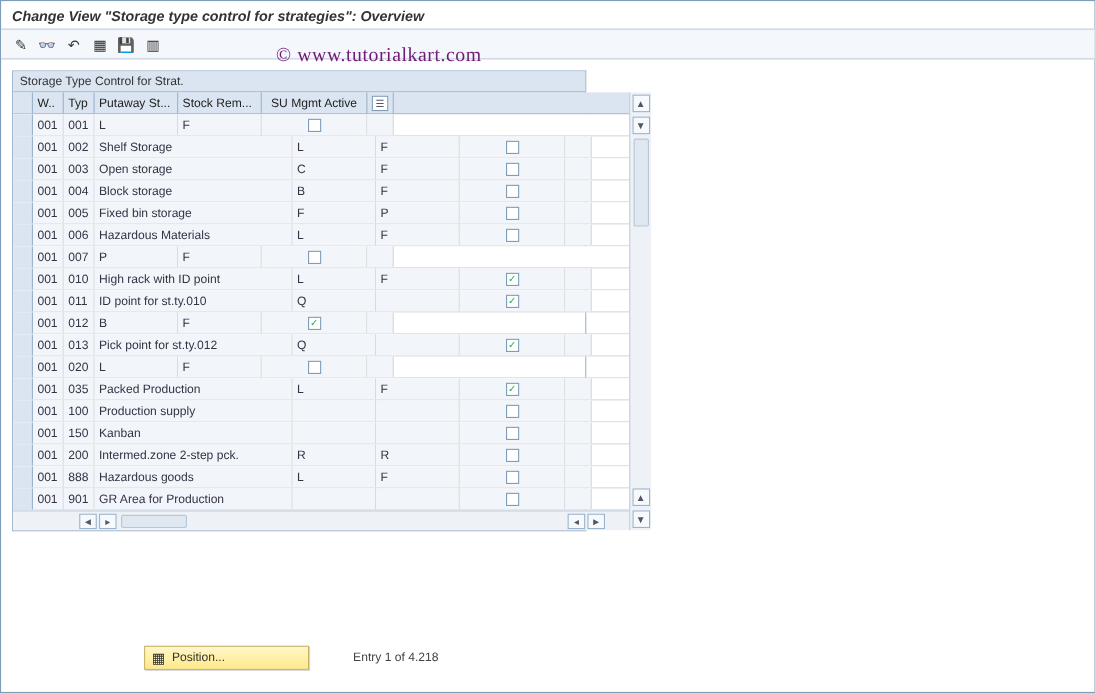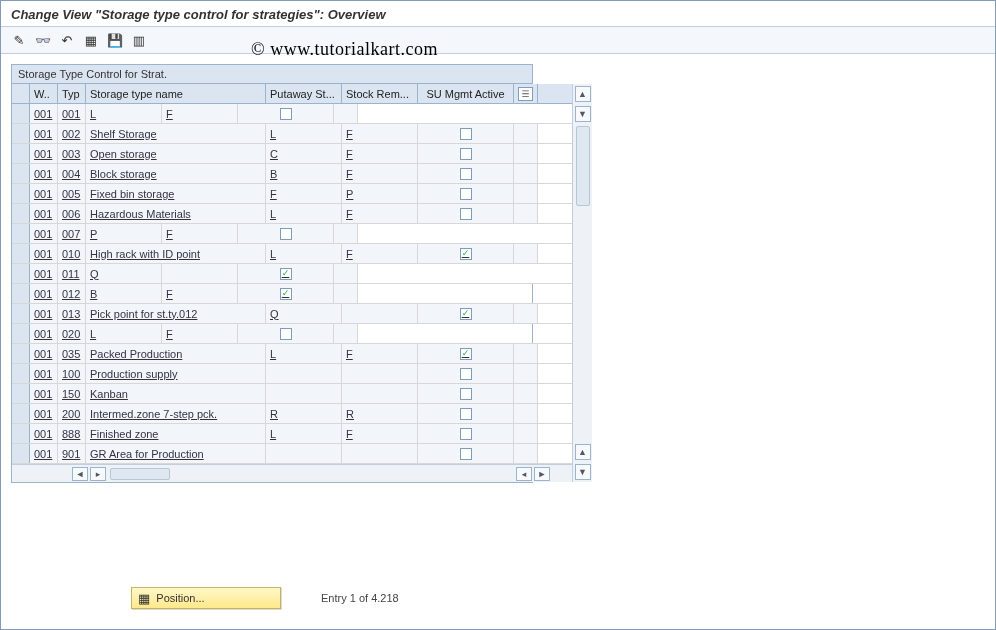--- a/index.html
+++ b/index.html
@@ -39,21 +39,21 @@
     width: 20px; height: 20px;
     display: flex; align-items: center; justify-content: center;
     border: 1px solid transparent;
     border-radius: 2px;
     cursor: pointer;
   }
   .watermark {
     position: absolute;
     top: 38px; left: 250px;
     font-size: 18px;
-    color: #000000;
+    color: #701a75;
     font-family: Georgia, serif;
     letter-spacing: .5px;
     pointer-events: none;
     z-index: 50;
   }
   .content-area {
     padding: 10px;
   }
   .grid-frame {
     border: 1px solid #9cb3cc;
@@ -88,21 +88,20 @@
   .col-typ  { flex: 0 0 28px; }
   .col-name { flex: 0 0 180px; }
   .col-put  { flex: 0 0 76px; }
   .col-stk  { flex: 0 0 76px; }
   .col-su   { flex: 0 0 96px; justify-content:center; text-align:right;}
   .col-cfg  { flex: 0 0 24px; justify-content:center; }
   .grid-row {
     display: flex;
     height: 20px;
     border-bottom: 1px solid #d7d7d7;
-    text-decoration: underline;
   }
   .grid-row:nth-child(odd){ background:#fff; }
   .cell {
     border-right: 1px solid #d7d7d7;
     padding: 2px 4px;
     display: flex; align-items: center;
     overflow: hidden; white-space: nowrap;
     background: #f2f6fb;
     color: #334;
   }
@@ -203,21 +202,20 @@
     <div class="grid-frame">
       <div class="grid-title">Storage Type Control for Strat.</div>
 
       <div class="grid-body">
         <div class="grid-main">
 
           <div class="grid-header-row">
             <div class="gh col-sel"></div>
             <div class="gh col-w">W..</div>
             <div class="gh col-typ">Typ</div>
-            <div class="gh col-name">Storage type name</div>
             <div class="gh col-put">Putaway St...</div>
             <div class="gh col-stk">Stock Rem...</div>
             <div class="gh col-su">SU Mgmt Active</div>
             <div class="gh col-cfg">
               <span class="cfg-icon">☰</span>
             </div>
           </div>
 
           <div id="rows-container">
               <div class="grid-row">
@@ -311,20 +309,21 @@
                 <div class="cell col-stk">F</div>
                 <div class="cell col-su">
                   <div class="su-box">✓</div>
                 </div>
                 <div class="cell col-cfg"></div>
               </div>
               <div class="grid-row">
                 <div class="cell col-sel"></div>
                 <div class="cell col-w">001</div>
                 <div class="cell col-typ">011</div>
+                <div class="cell col-name">ID point for st.ty.010</div>
                 <div class="cell col-put">Q</div>
                 <div class="cell col-stk"></div>
                 <div class="cell col-su">
                   <div class="su-box">✓</div>
                 </div>
                 <div class="cell col-cfg"></div>
               </div>
               <div class="grid-row">
                 <div class="cell col-sel"></div>
                 <div class="cell col-w">001</div>
@@ -392,33 +391,33 @@
                 <div class="cell col-stk"></div>
                 <div class="cell col-su">
                   <div class="su-box"></div>
                 </div>
                 <div class="cell col-cfg"></div>
               </div>
               <div class="grid-row">
                 <div class="cell col-sel"></div>
                 <div class="cell col-w">001</div>
                 <div class="cell col-typ">200</div>
-                <div class="cell col-name">Intermed.zone 7-step pck.</div>
+                <div class="cell col-name">Intermed.zone 2-step pck.</div>
                 <div class="cell col-put">R</div>
                 <div class="cell col-stk">R</div>
                 <div class="cell col-su">
                   <div class="su-box"></div>
                 </div>
                 <div class="cell col-cfg"></div>
               </div>
               <div class="grid-row">
                 <div class="cell col-sel"></div>
                 <div class="cell col-w">001</div>
                 <div class="cell col-typ">888</div>
-                <div class="cell col-name">Finished zone</div>
+                <div class="cell col-name">Hazardous goods</div>
                 <div class="cell col-put">L</div>
                 <div class="cell col-stk">F</div>
                 <div class="cell col-su">
                   <div class="su-box"></div>
                 </div>
                 <div class="cell col-cfg"></div>
               </div>
               <div class="grid-row">
                 <div class="cell col-sel"></div>
                 <div class="cell col-w">001</div>

